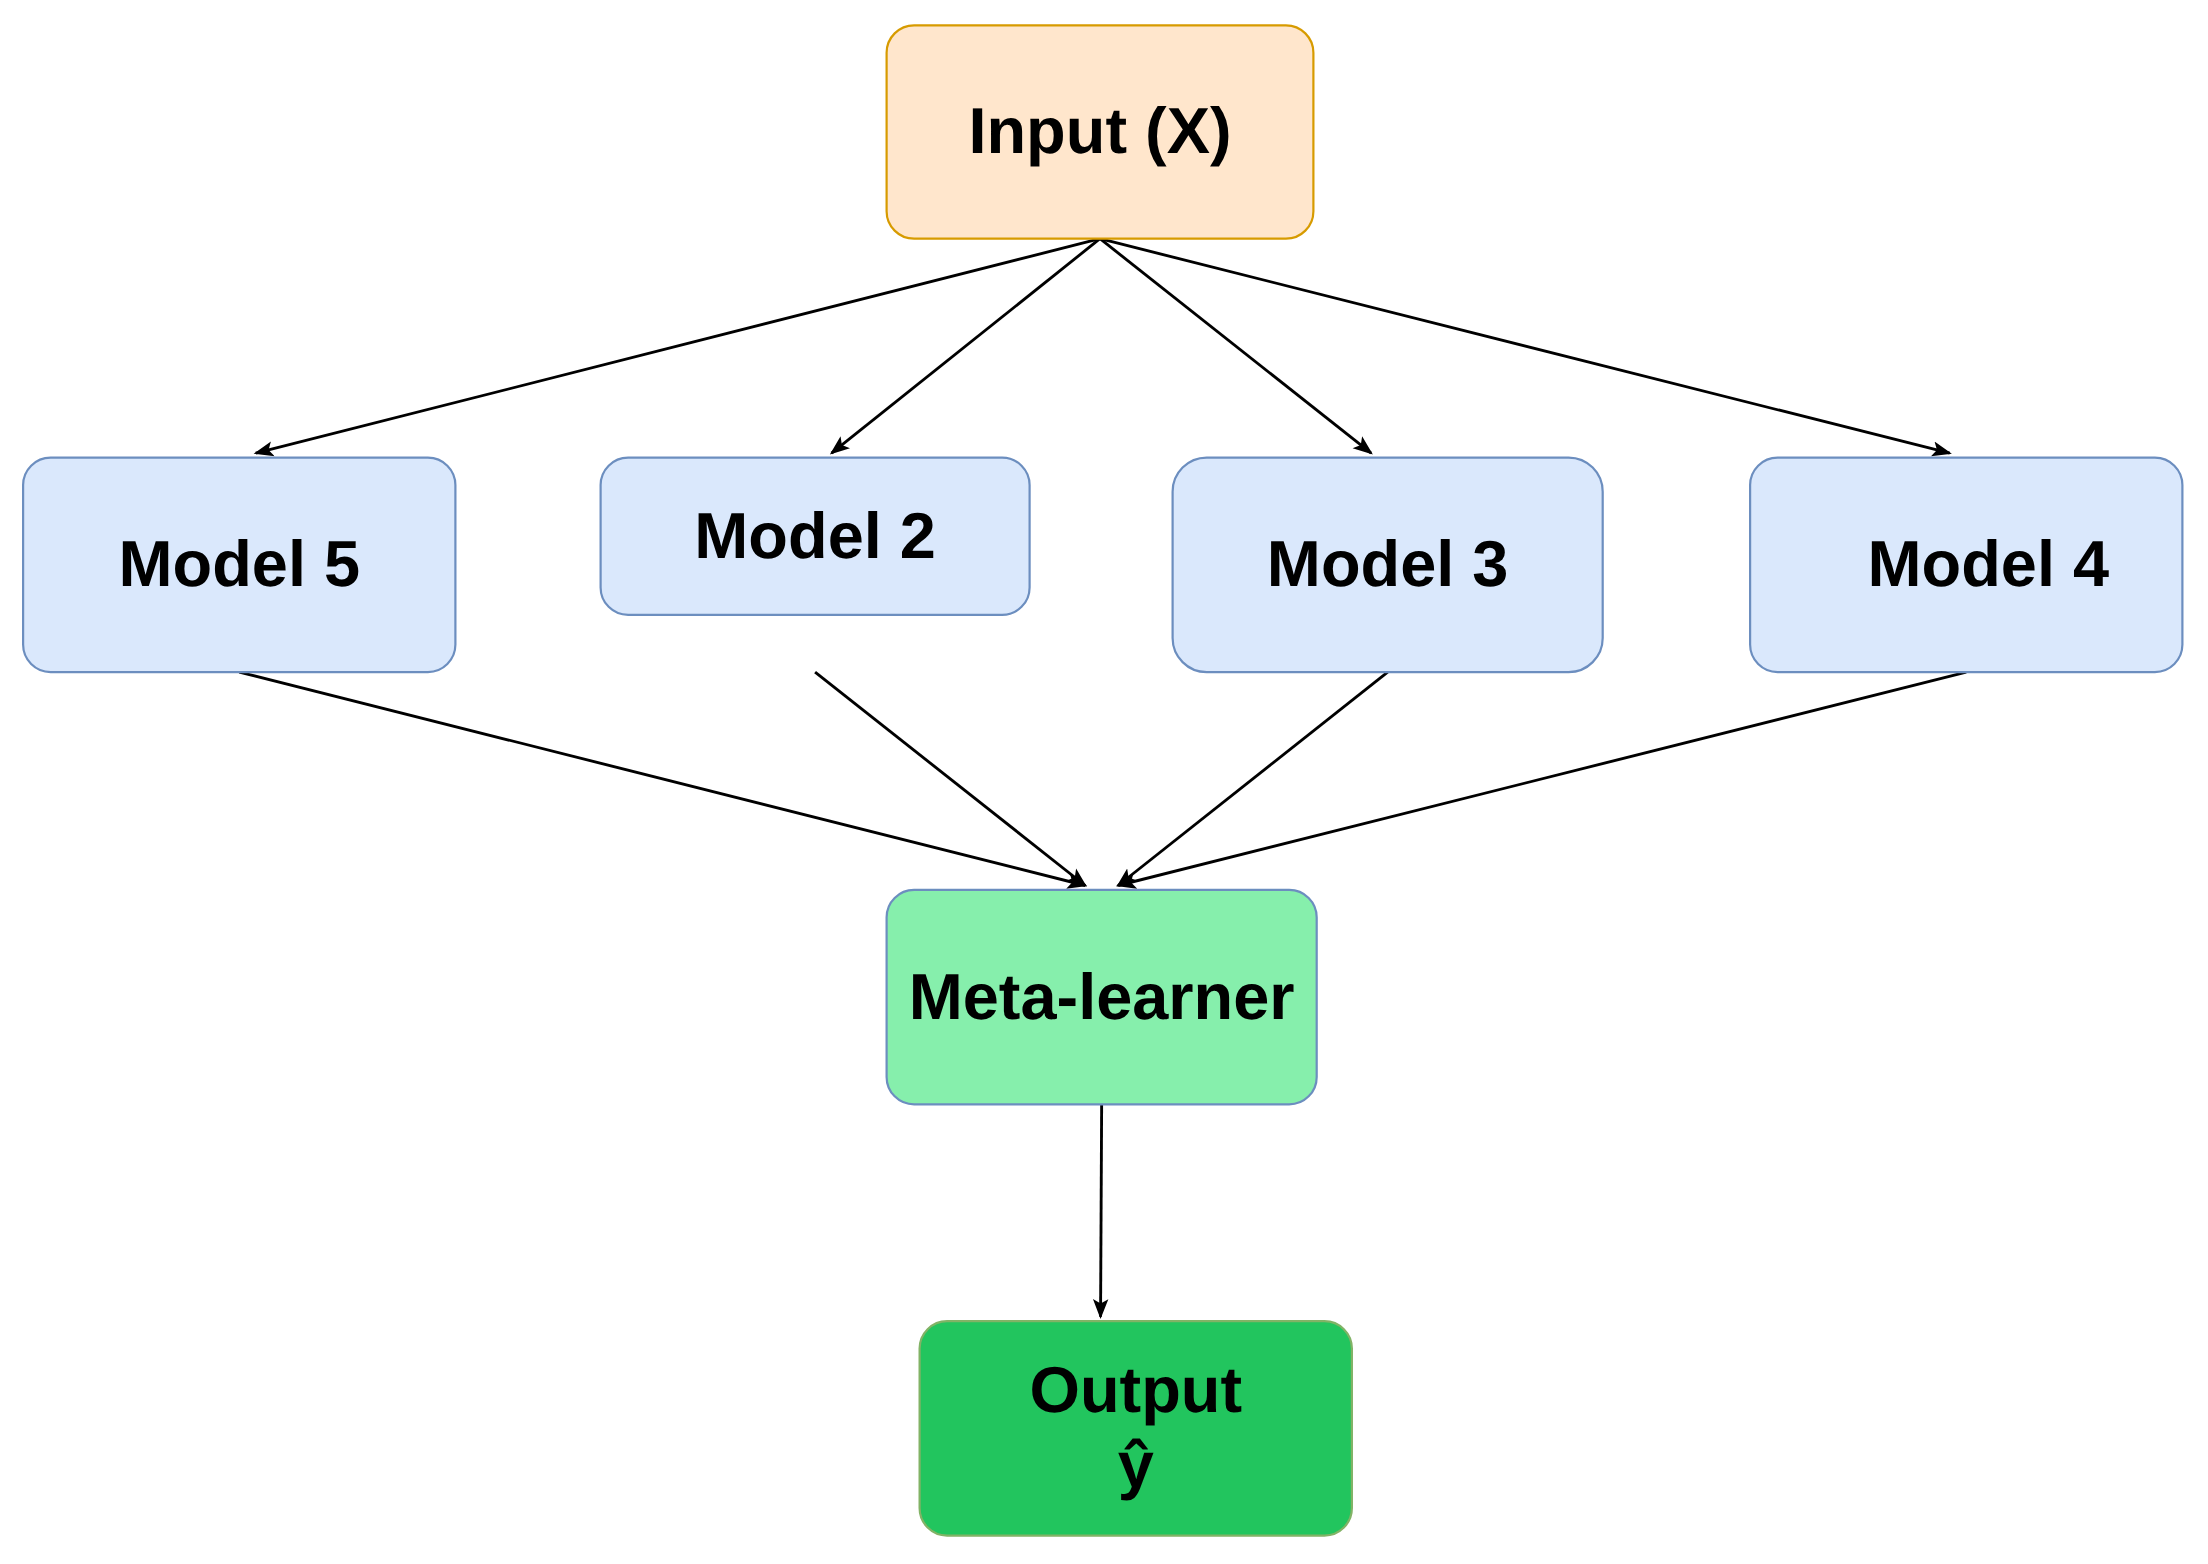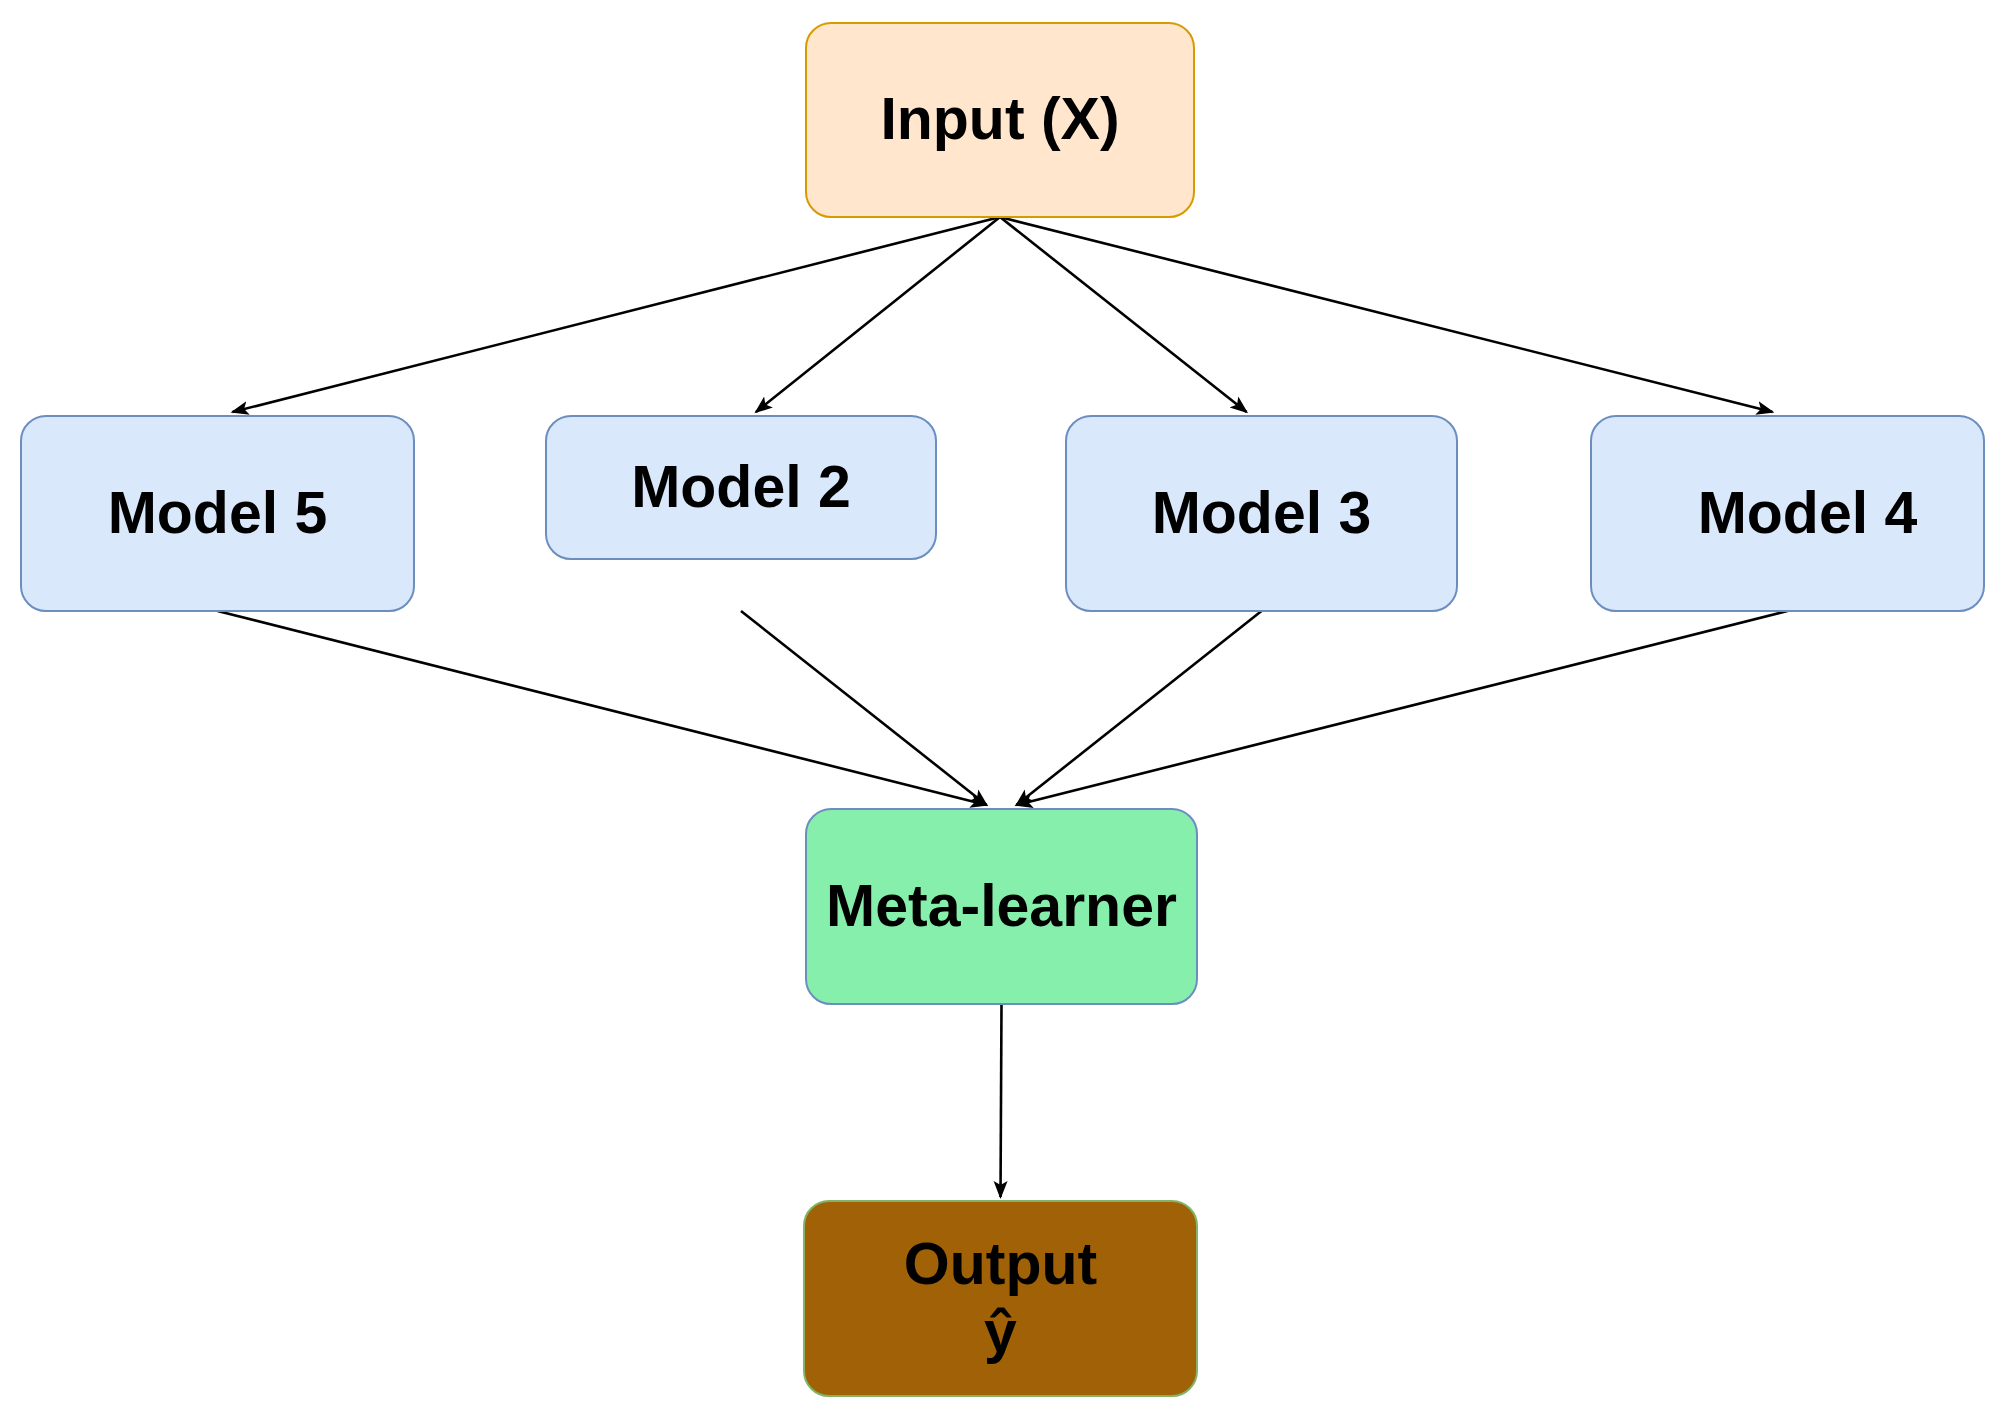--- a/index.html
+++ b/index.html
@@ -78,30 +78,30 @@
   </div>
 
   <div class="node" id="node-model1" style="background: rgb(218, 232, 252); border-color: rgb(108, 142, 191);">
     <div>Model 5</div>
   </div>
 
   <div class="node" id="node-model2" style="background: rgb(218, 232, 252); border-color: rgb(108, 142, 191);">
     <div>Model 2</div>
   </div>
 
-  <div class="node" id="node-model3" style="background: rgb(218, 232, 252); border-color: rgb(108, 142, 191);">
+  <div class="node" id="node-model3" style="background: rgb(218, 232, 252); border-color: rgb(108, 142, 191); border-radius: 32px;">
     <div>Model 3</div>
   </div>
 
   <div class="node" id="node-model4" style="background: rgb(218, 232, 252); border-color: rgb(108, 142, 191); padding-left: 40px;">
     <div>Model 4</div>
   </div>
 
   <div class="node" id="node-meta" style="background: #86efac; border-color: rgb(108, 142, 191);">
     <div>Meta-learner</div>
   </div>
 
-  <div class="node" id="node-output" style="background: #a16207; border-color: rgb(130, 179, 102);">
+  <div class="node" id="node-output" style="background: #22c55e; border-color: rgb(130, 179, 102); margin-left: 32px;">
     <div>Output</div>
     <div>ŷ</div>
   </div>
 
 </div>
 
 </body></html>

